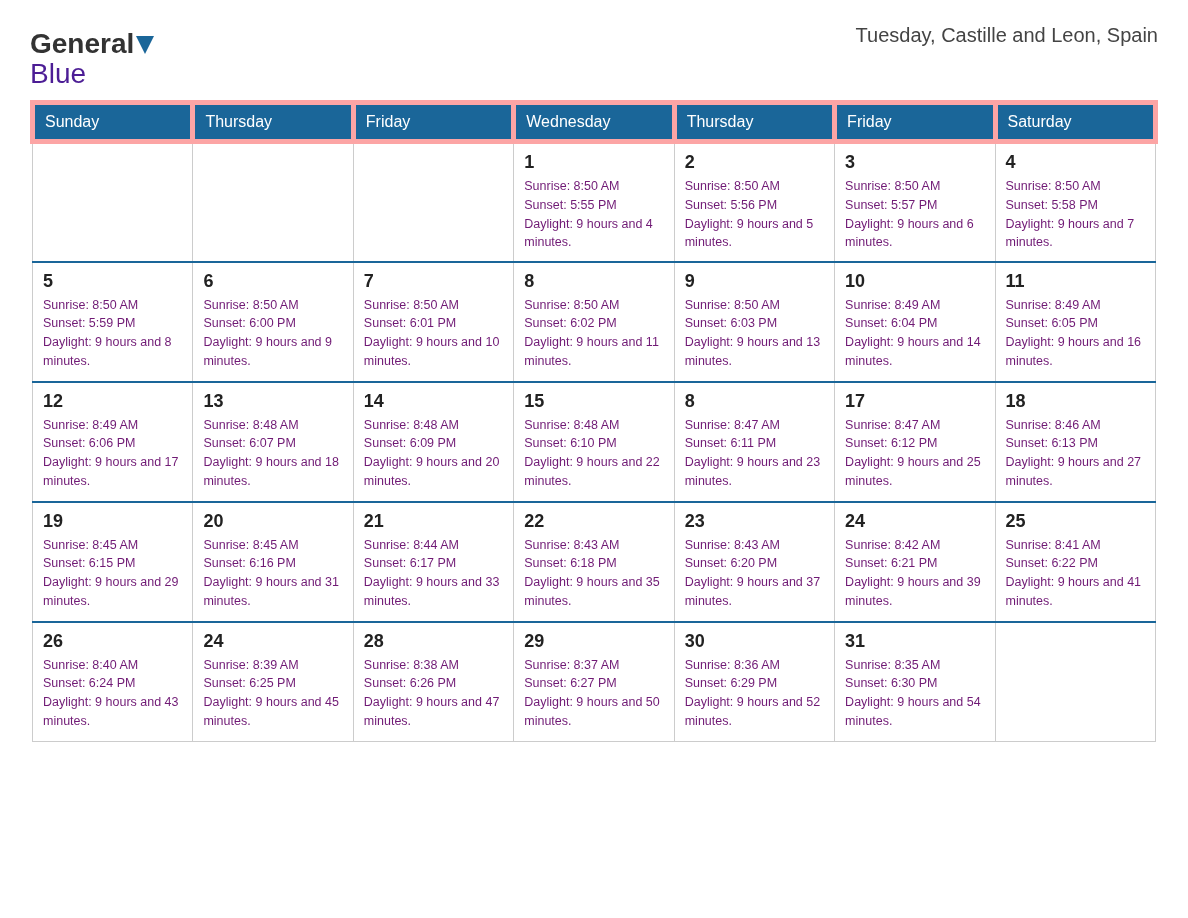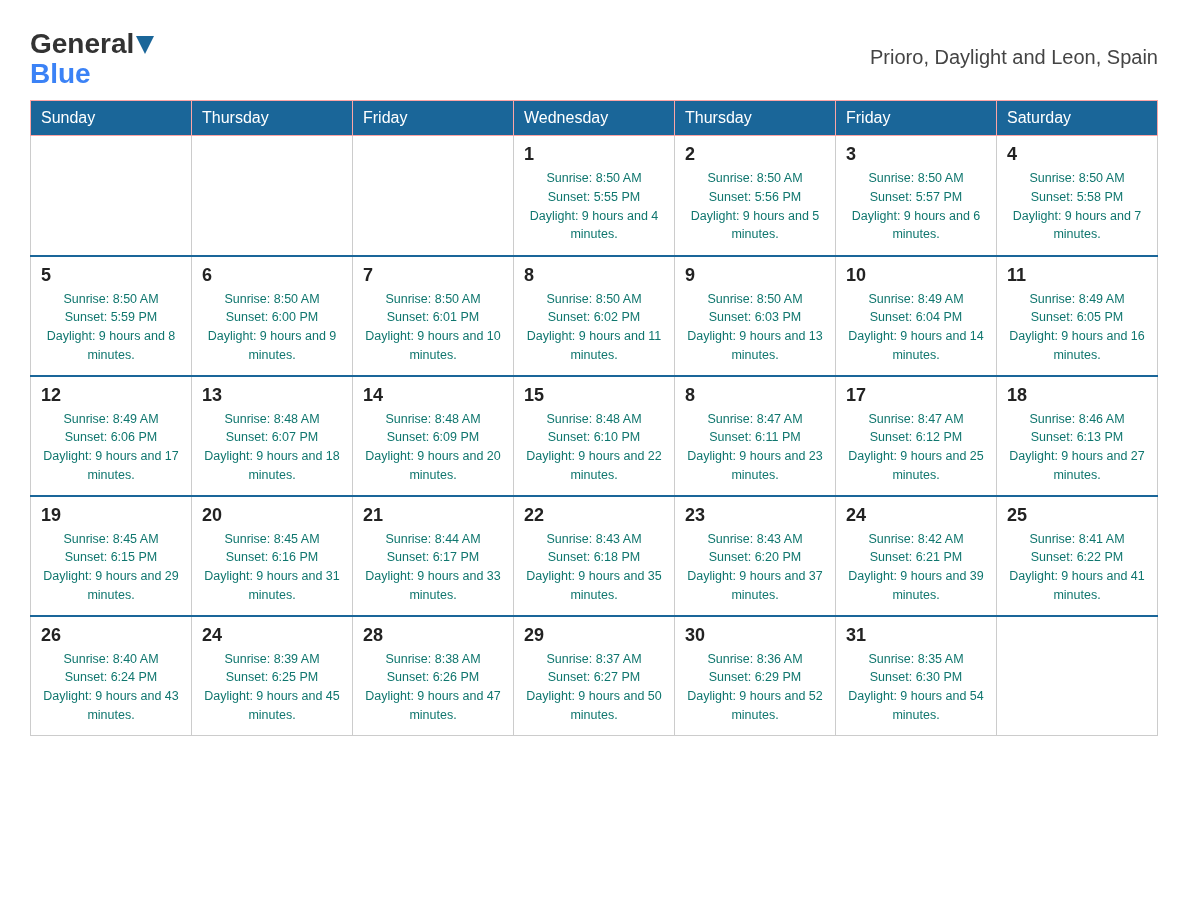--- a/index.html
+++ b/index.html
@@ -7,43 +7,43 @@
       font-family: Arial, sans-serif;
       background: #fff;
       color: #333;
       width: 1188px;
       min-height: 918px;
       padding: 20px 30px 30px 30px;
     }
     .header {
       display: flex;
       justify-content: space-between;
-      align-items: center;
+      align-items: flex-start;
       margin-bottom: 10px;
     }
     .logo {
       display: flex;
       flex-direction: column;
       align-items: flex-start;
       padding-top: 10px;
     }
     .logo-text {
       font-size: 28px;
       font-weight: bold;
       color: #333;
       line-height: 1;
     }
     .logo-line {
       display: flex;
       align-items: center;
     }
     .logo-blue-line {
-      color: #3b82f6;
+      color: #4c1d95;
       font-size: 28px;
-      font-weight: bold;
+      font-weight: normal;
     }
     .title-block {
       text-align: right;
     }
     .month-title {
       font-size: 52px;
       font-weight: normal;
       color: #222;
       line-height: 1.1;
     }
@@ -57,40 +57,39 @@
       border-collapse: collapse;
       margin-top: 10px;
     }
     .calendar th {
       background-color: #1a6699;
       color: #fff;
       font-size: 16px;
       font-weight: normal;
       padding: 8px 10px;
       text-align: left;
-      border: 1px solid #fca5a5;
+      border: 5px solid #fca5a5;
     }
     .calendar td {
       vertical-align: top;
       padding: 8px 10px;
       border: 1px solid #ccc;
       width: 14.28%;
       height: 120px;
     }
     .day-number {
       font-size: 18px;
       font-weight: bold;
       color: #222;
       margin-bottom: 4px;
     }
     .day-info {
       font-size: 12.5px;
-      color: #0f766e;
+      color: #701a75;
       line-height: 1.5;
-      text-align: center;
     }
     .empty-cell {
       background: #fff;
     }
     .row-divider td {
       border-top: 2px solid #1a6699;
     }
   </style>
 </head>
 <body>
@@ -101,21 +100,21 @@
       <span class="logo-text">General</span>
       <svg width="18" height="18" viewBox="0 0 18 18" style="margin-left:2px;margin-top:2px;">
         <polygon points="0,0 18,0 9,18" fill="#1a6699"></polygon>
       </svg>
     </div>
     <div>
       <span class="logo-blue-line">Blue</span>
     </div>
   </div>
   <div class="title-block">
-    <div class="location">Prioro, Daylight and Leon, Spain</div>
+    <div class="location">Tuesday, Castille and Leon, Spain</div>
   </div>
 </div>
 
 <table class="calendar">
   <thead>
     <tr>
     <th>Sunday</th>
         <th>Thursday</th>
         <th>Friday</th>
         <th>Wednesday</th>

